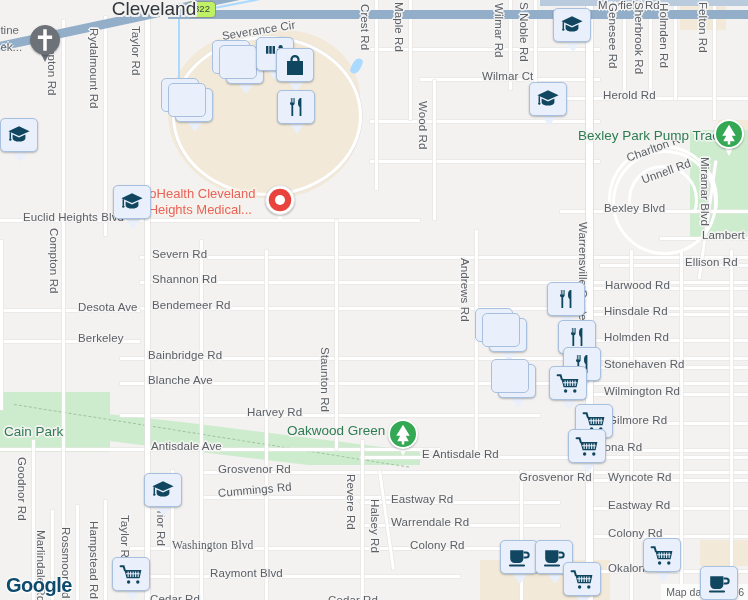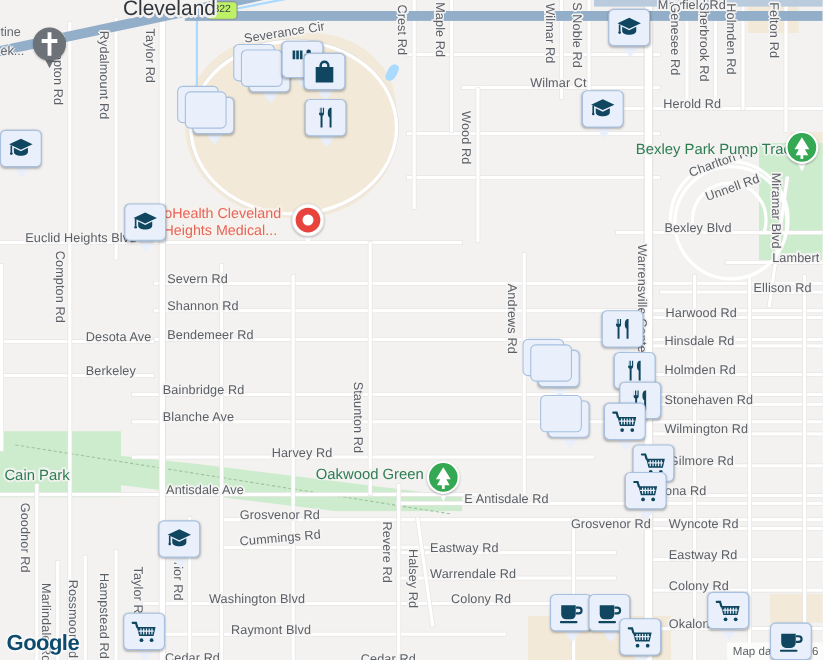--- a/index.html
+++ b/index.html
@@ -241,21 +241,21 @@
       <div class="lbl" style="left: 152px; top: 273px;">Shannon Rd</div>
       <div class="lbl" style="left: 78px; top: 301px;">Desota Ave</div>
       <div class="lbl" style="left: 152px; top: 299px;">Bendemeer Rd</div>
       <div class="lbl" style="left: 78px; top: 332px;">Berkeley</div>
       <div class="lbl" style="left: 148px; top: 349px;">Bainbridge Rd</div>
       <div class="lbl" style="left: 148px; top: 374px;">Blanche Ave</div>
       <div class="lbl" style="left: 247px; top: 406px;">Harvey Rd</div>
       <div class="lbl" style="left: 151px; top: 440px;">Antisdale Ave</div>
       <div class="lbl" style="left: 218px; top: 463px;">Grosvenor Rd</div>
       <div class="lbl" style="left: 218px; top: 487px; transform: rotate(-5deg); transform-origin: 0px 50%;">Cummings Rd</div>
-      <div class="lbl" style="left: 190px; top: 539px;">Washington Blvd</div>
+      <div class="lbl" style="left: 172px; top: 539px; font-family: Liberation Serif, serif;">Washington Blvd</div>
       <div class="lbl" style="left: 210px; top: 567px;">Raymont Blvd</div>
       <div class="lbl" style="left: 150px; top: 593px;">Cedar Rd</div>
       <div class="lbl" style="left: 328px; top: 594px;">Cedar Rd</div>
       <div class="lbl" style="left: 422px; top: 448px;">E Antisdale Rd</div>
       <div class="lbl" style="left: 391px; top: 493px;">Eastway Rd</div>
       <div class="lbl" style="left: 391px; top: 516px;">Warrendale Rd</div>
       <div class="lbl" style="left: 410px; top: 539px;">Colony Rd</div>
       <div class="lbl" style="left: 604px; top: 202px;">Bexley Blvd</div>
       <div class="lbl" style="left: 702px; top: 229px;">Lambert Rd</div>
       <div class="lbl" style="left: 685px; top: 256px;">Ellison Rd</div>

